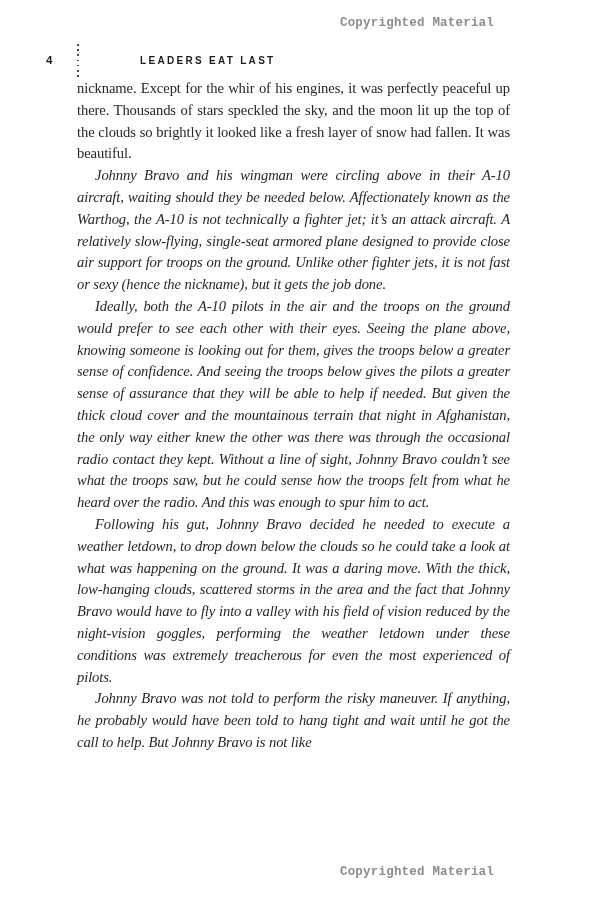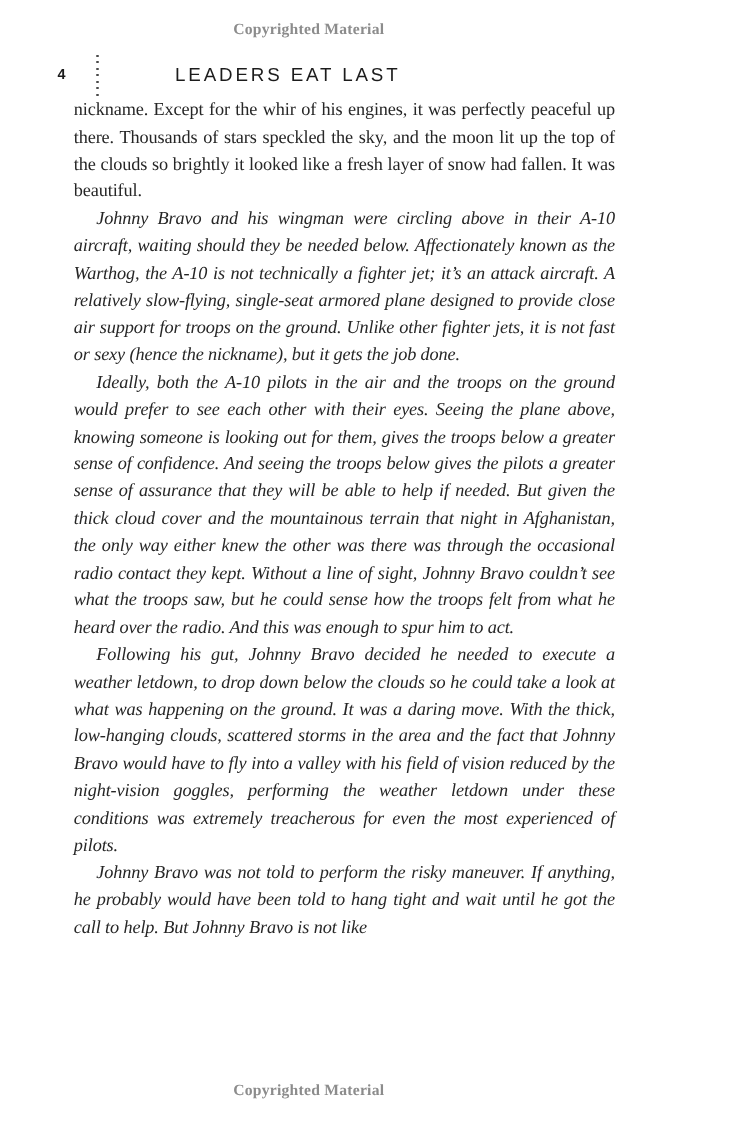--- a/index.html
+++ b/index.html
@@ -16,22 +16,22 @@
     position:relative;
     width:600px;
     height:901px;
     background:var(--bg-color);
     overflow:hidden;
   }
   .copyright{
     position:absolute;
     left:0;
     width:494px;
-    text-align:center;
-    font-family:Liberation Serif, serif;
+    text-align:right;
+    font-family:Liberation Mono, monospace;
     font-weight:bold;
     font-size:12.5px;
     color:var(--muted-color);
     letter-spacing:0.2px;
   }
   .copyright.top{top:16px;}
   .copyright.bottom{top:865px;}
   .running-header{
     position:absolute;
     top:42px;
@@ -51,30 +51,30 @@
     width:2px;
     height:33px;
     background:repeating-linear-gradient(
       to bottom,
       #4a4a4a 0px, #4a4a4a 1.6px,
       transparent 1.6px, transparent 5.2px
     );
   }
   .running-title{
     margin-left:13px;
-    font-size:15px;
-    font-weight:normal;
+    font-size:10px;
+    font-weight:bold;
     letter-spacing:2.3px;
     white-space:nowrap;
     padding-left:48px;
   }
   .body-text{
     position:absolute;
     top:78px;
-    left:59px;
+    left:77px;
     width:433px;
     color:var(--text-color);
     font-size:14.6px;
     line-height:21.8px;
     letter-spacing:-0.1px;
   }
   .para{
     margin:0;
     text-align:justify;
   }

